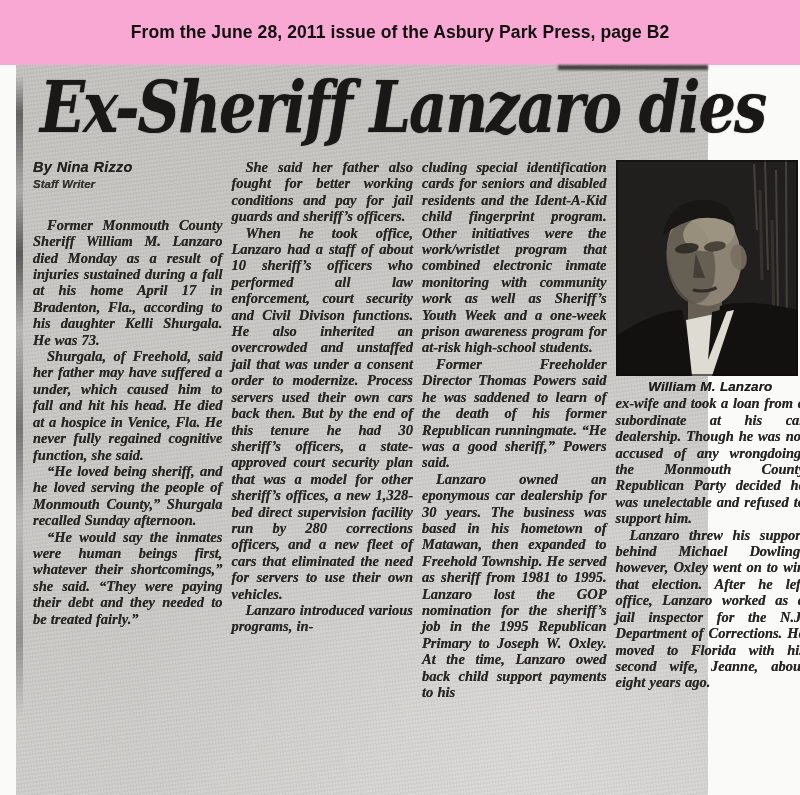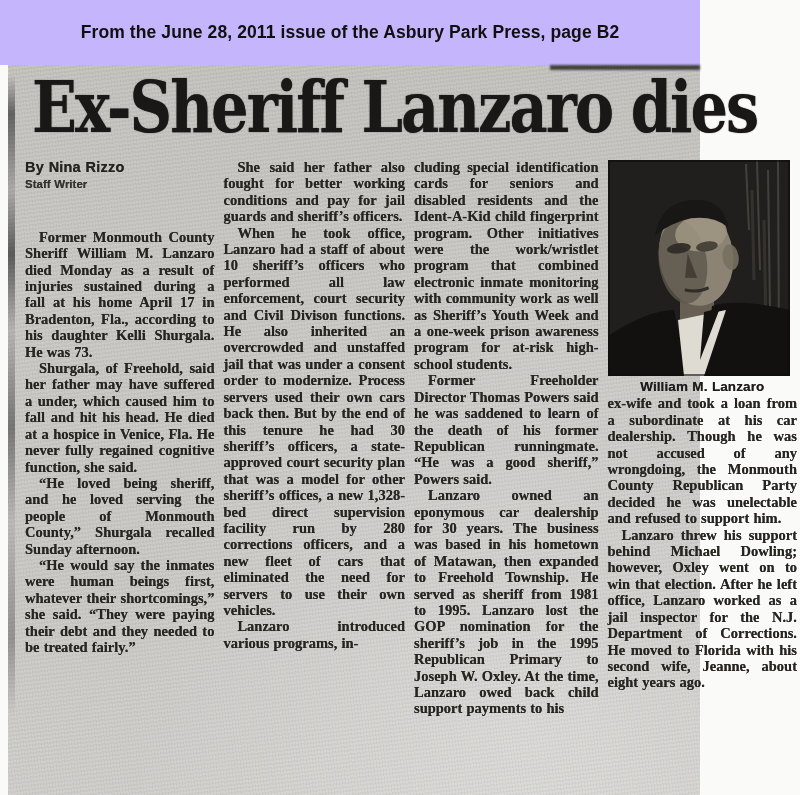--- a/index.html
+++ b/index.html
@@ -5,33 +5,34 @@
   * { margin:0; padding:0; box-sizing:border-box; }
   html,body { width:800px; }
   body{
     width:800px; height:795px;
     background:#fafaf8;
     font-family:"Liberation Serif", serif;
     overflow:hidden;
     position:relative;
   }
   .top-caption{
-    position:absolute; top:0; left:0; width:700px; height:65px;
+    position:absolute; top:0; left:0; width:800px; height:65px;
     display:flex; align-items:center; justify-content:center;
     font-family:"Liberation Sans", sans-serif;
     font-size:17.5px; font-weight:600; color:#101010;
     letter-spacing:0.1px;
-    background:#c4b5fd;
+    background:#f9a8d4;
   }
   .scan{
-    position:absolute; top:65px; left:8px; width:692px; height:730px;
+    position:absolute; top:65px; left:16px; width:692px; height:730px;
     background:
       radial-gradient(ellipse at 75% 90%, rgba(255,255,255,0.25), rgba(255,255,255,0) 55%),
       linear-gradient(180deg, #c3c2bf 0%, #c8c7c4 30%, #c9c8c5 70%, #cfcecb 100%);
     color:#24231f;
+    font-style:italic;
   }
   
   .grain{
     position:absolute; inset:0; pointer-events:none;
     background:
       repeating-linear-gradient(83deg, rgba(0,0,0,0.028) 0 1px, rgba(0,0,0,0) 1px 3px),
       repeating-linear-gradient(-7deg, rgba(255,255,255,0.05) 0 2px, rgba(0,0,0,0.02) 2px 4px);
   }
   .edge-left{
     position:absolute; left:0; top:10px; width:7px; height:640px; pointer-events:none;
@@ -63,21 +64,21 @@
     text-align:justify; color:#262521;
     text-shadow:0 0 0.5px rgba(35,34,30,0.75);
     word-spacing:0.5px;
   }
   .col1{ width:192px; }
   .col2{ width:184px; }
   .col3{ width:187px; }
   .col4{ width:192px; }
   .col p{ margin:0; text-indent:14px; }
   .col p.noindent{ text-indent:0; }
-  .byline-block{ margin-bottom:36px; font-family:"Liberation Sans", sans-serif; }
+  .byline-block{ margin-bottom:24px; font-family:"Liberation Sans", sans-serif; }
   .byline{ font-size:14.5px; font-weight:bold; color:#23221f; letter-spacing:0.2px; }
   .byline-title{ font-size:11.5px; font-weight:bold; color:#33322e; margin-top:1px; }
   .photo{ width:182px; height:216px; margin-top:1px; display:block; }
   .photo svg{ display:block; width:100%; height:100%; }
   .photo-caption{
     font-family:"Liberation Sans", sans-serif;
     font-size:13.5px; font-weight:bold; color:#1d1c1a;
     margin:3px 0 0 0; text-align:center; letter-spacing:0.1px;
   }
 </style>

